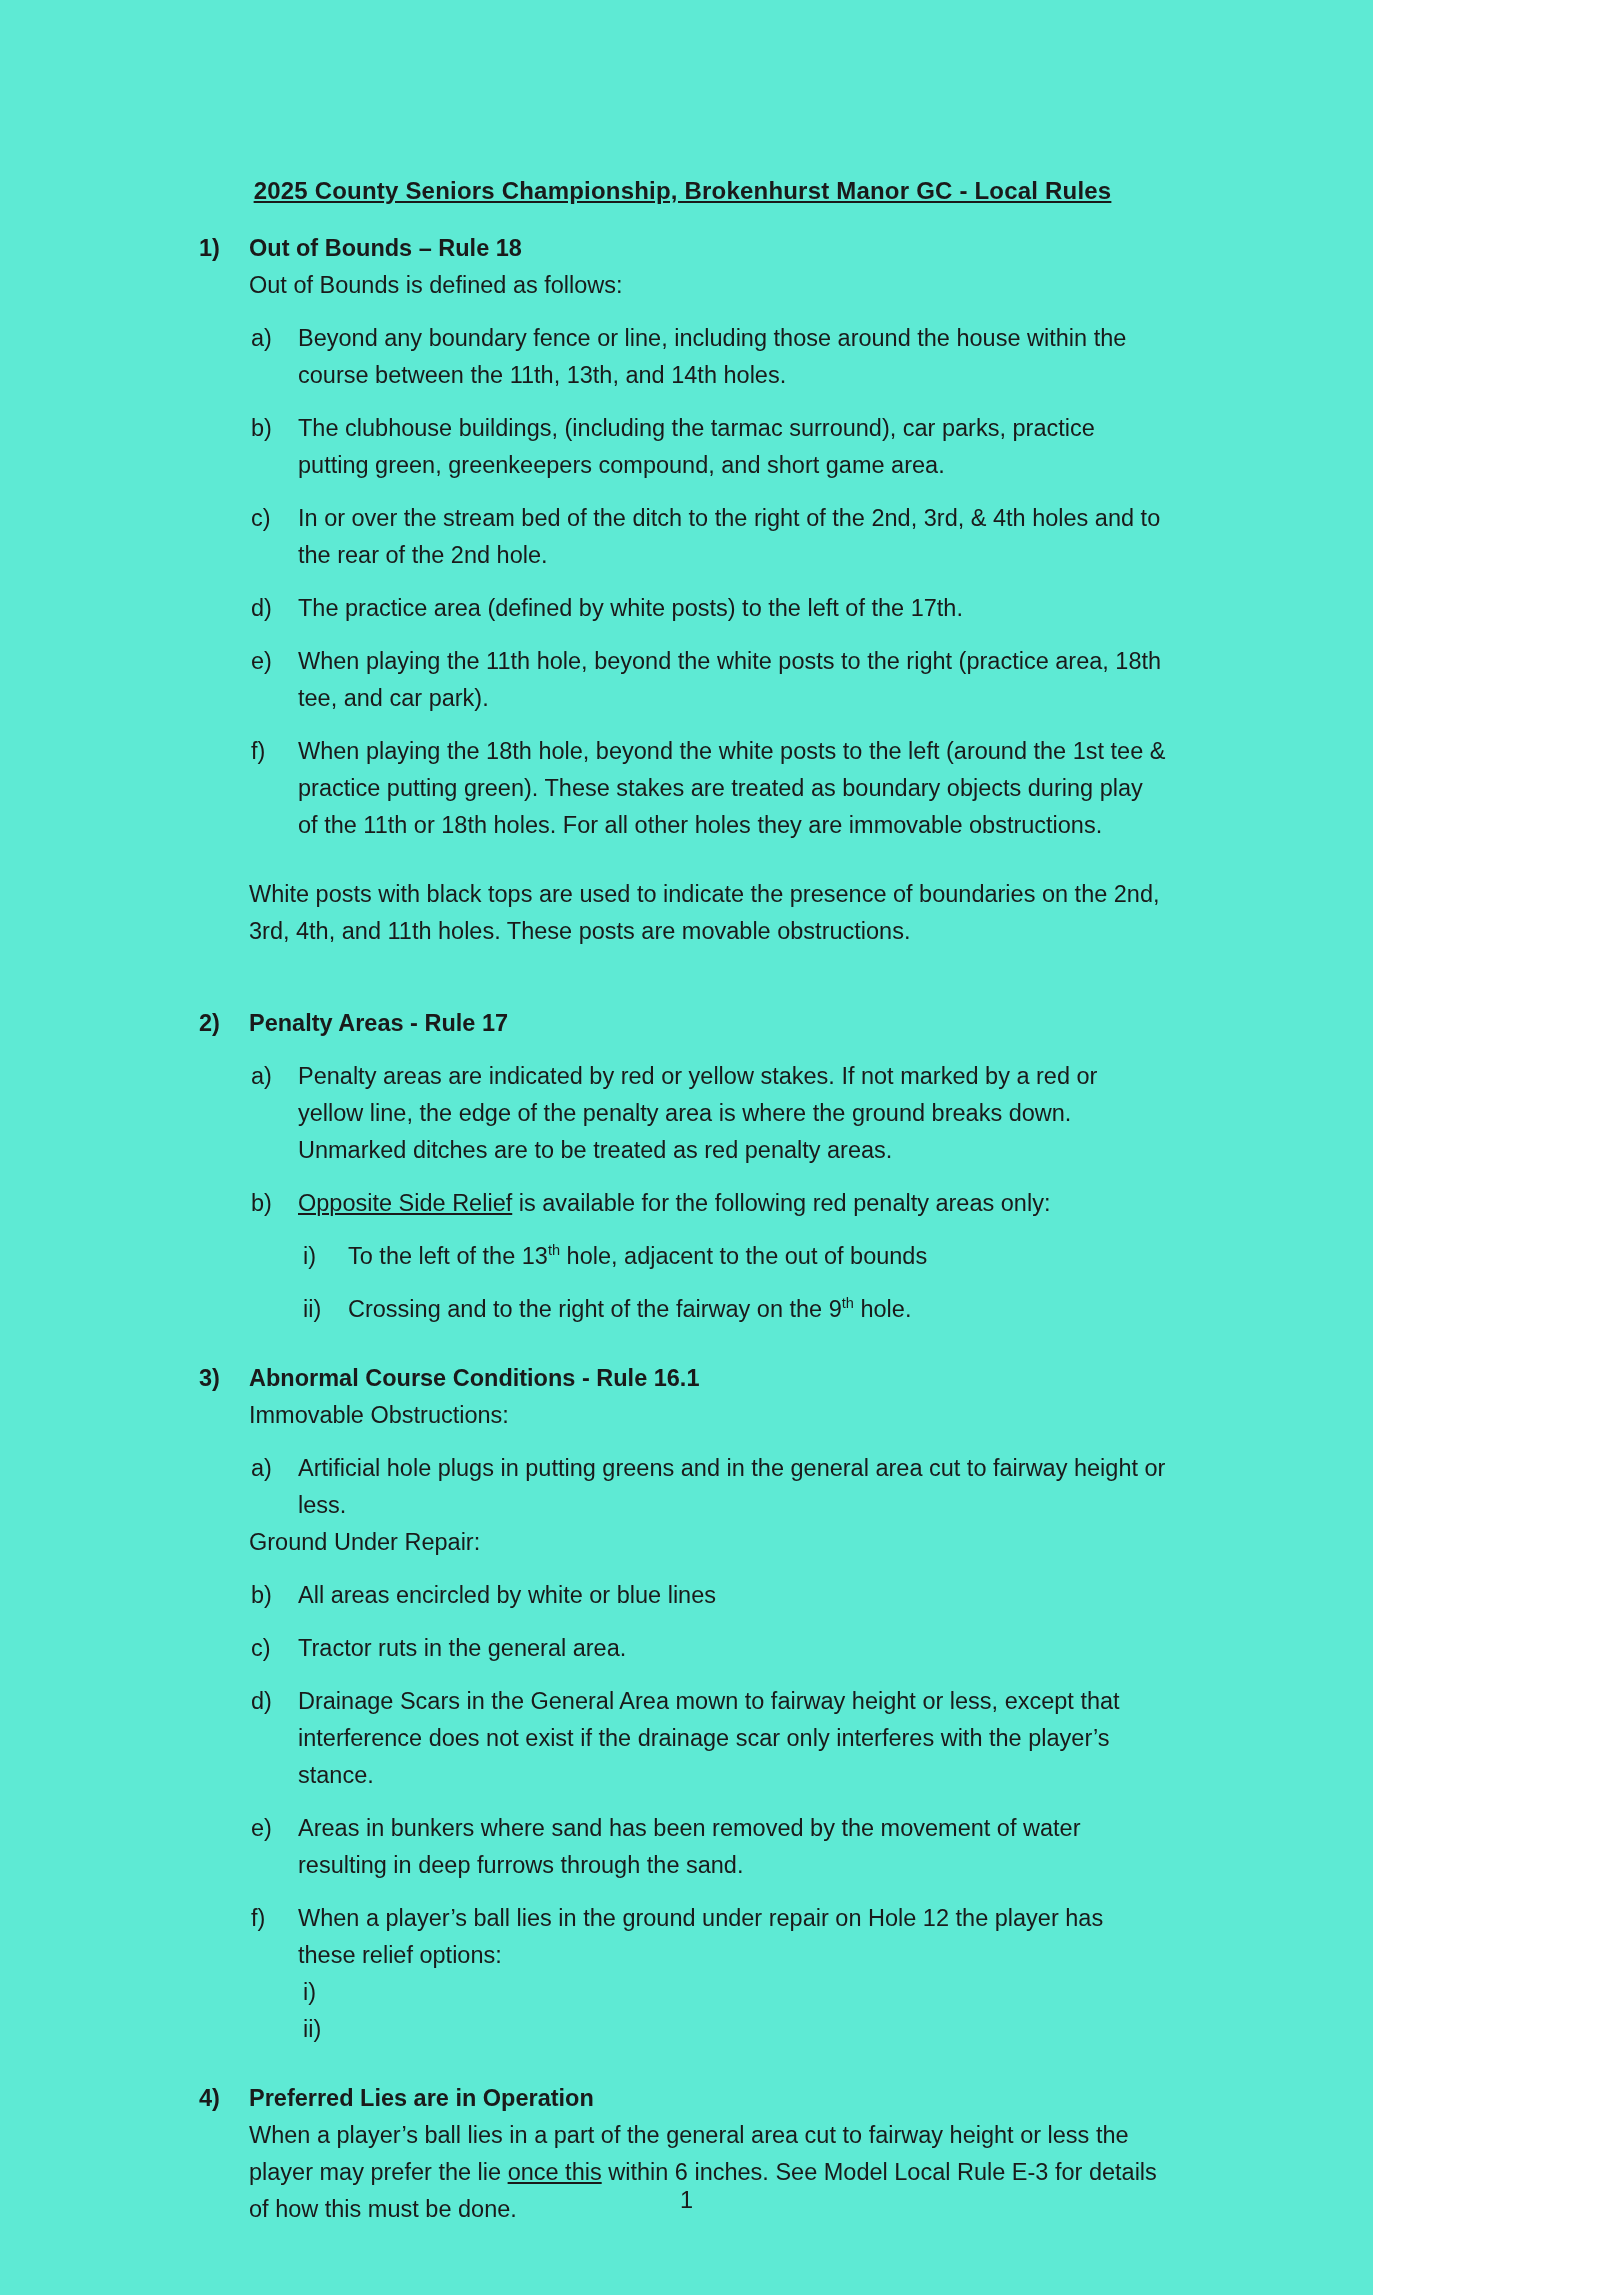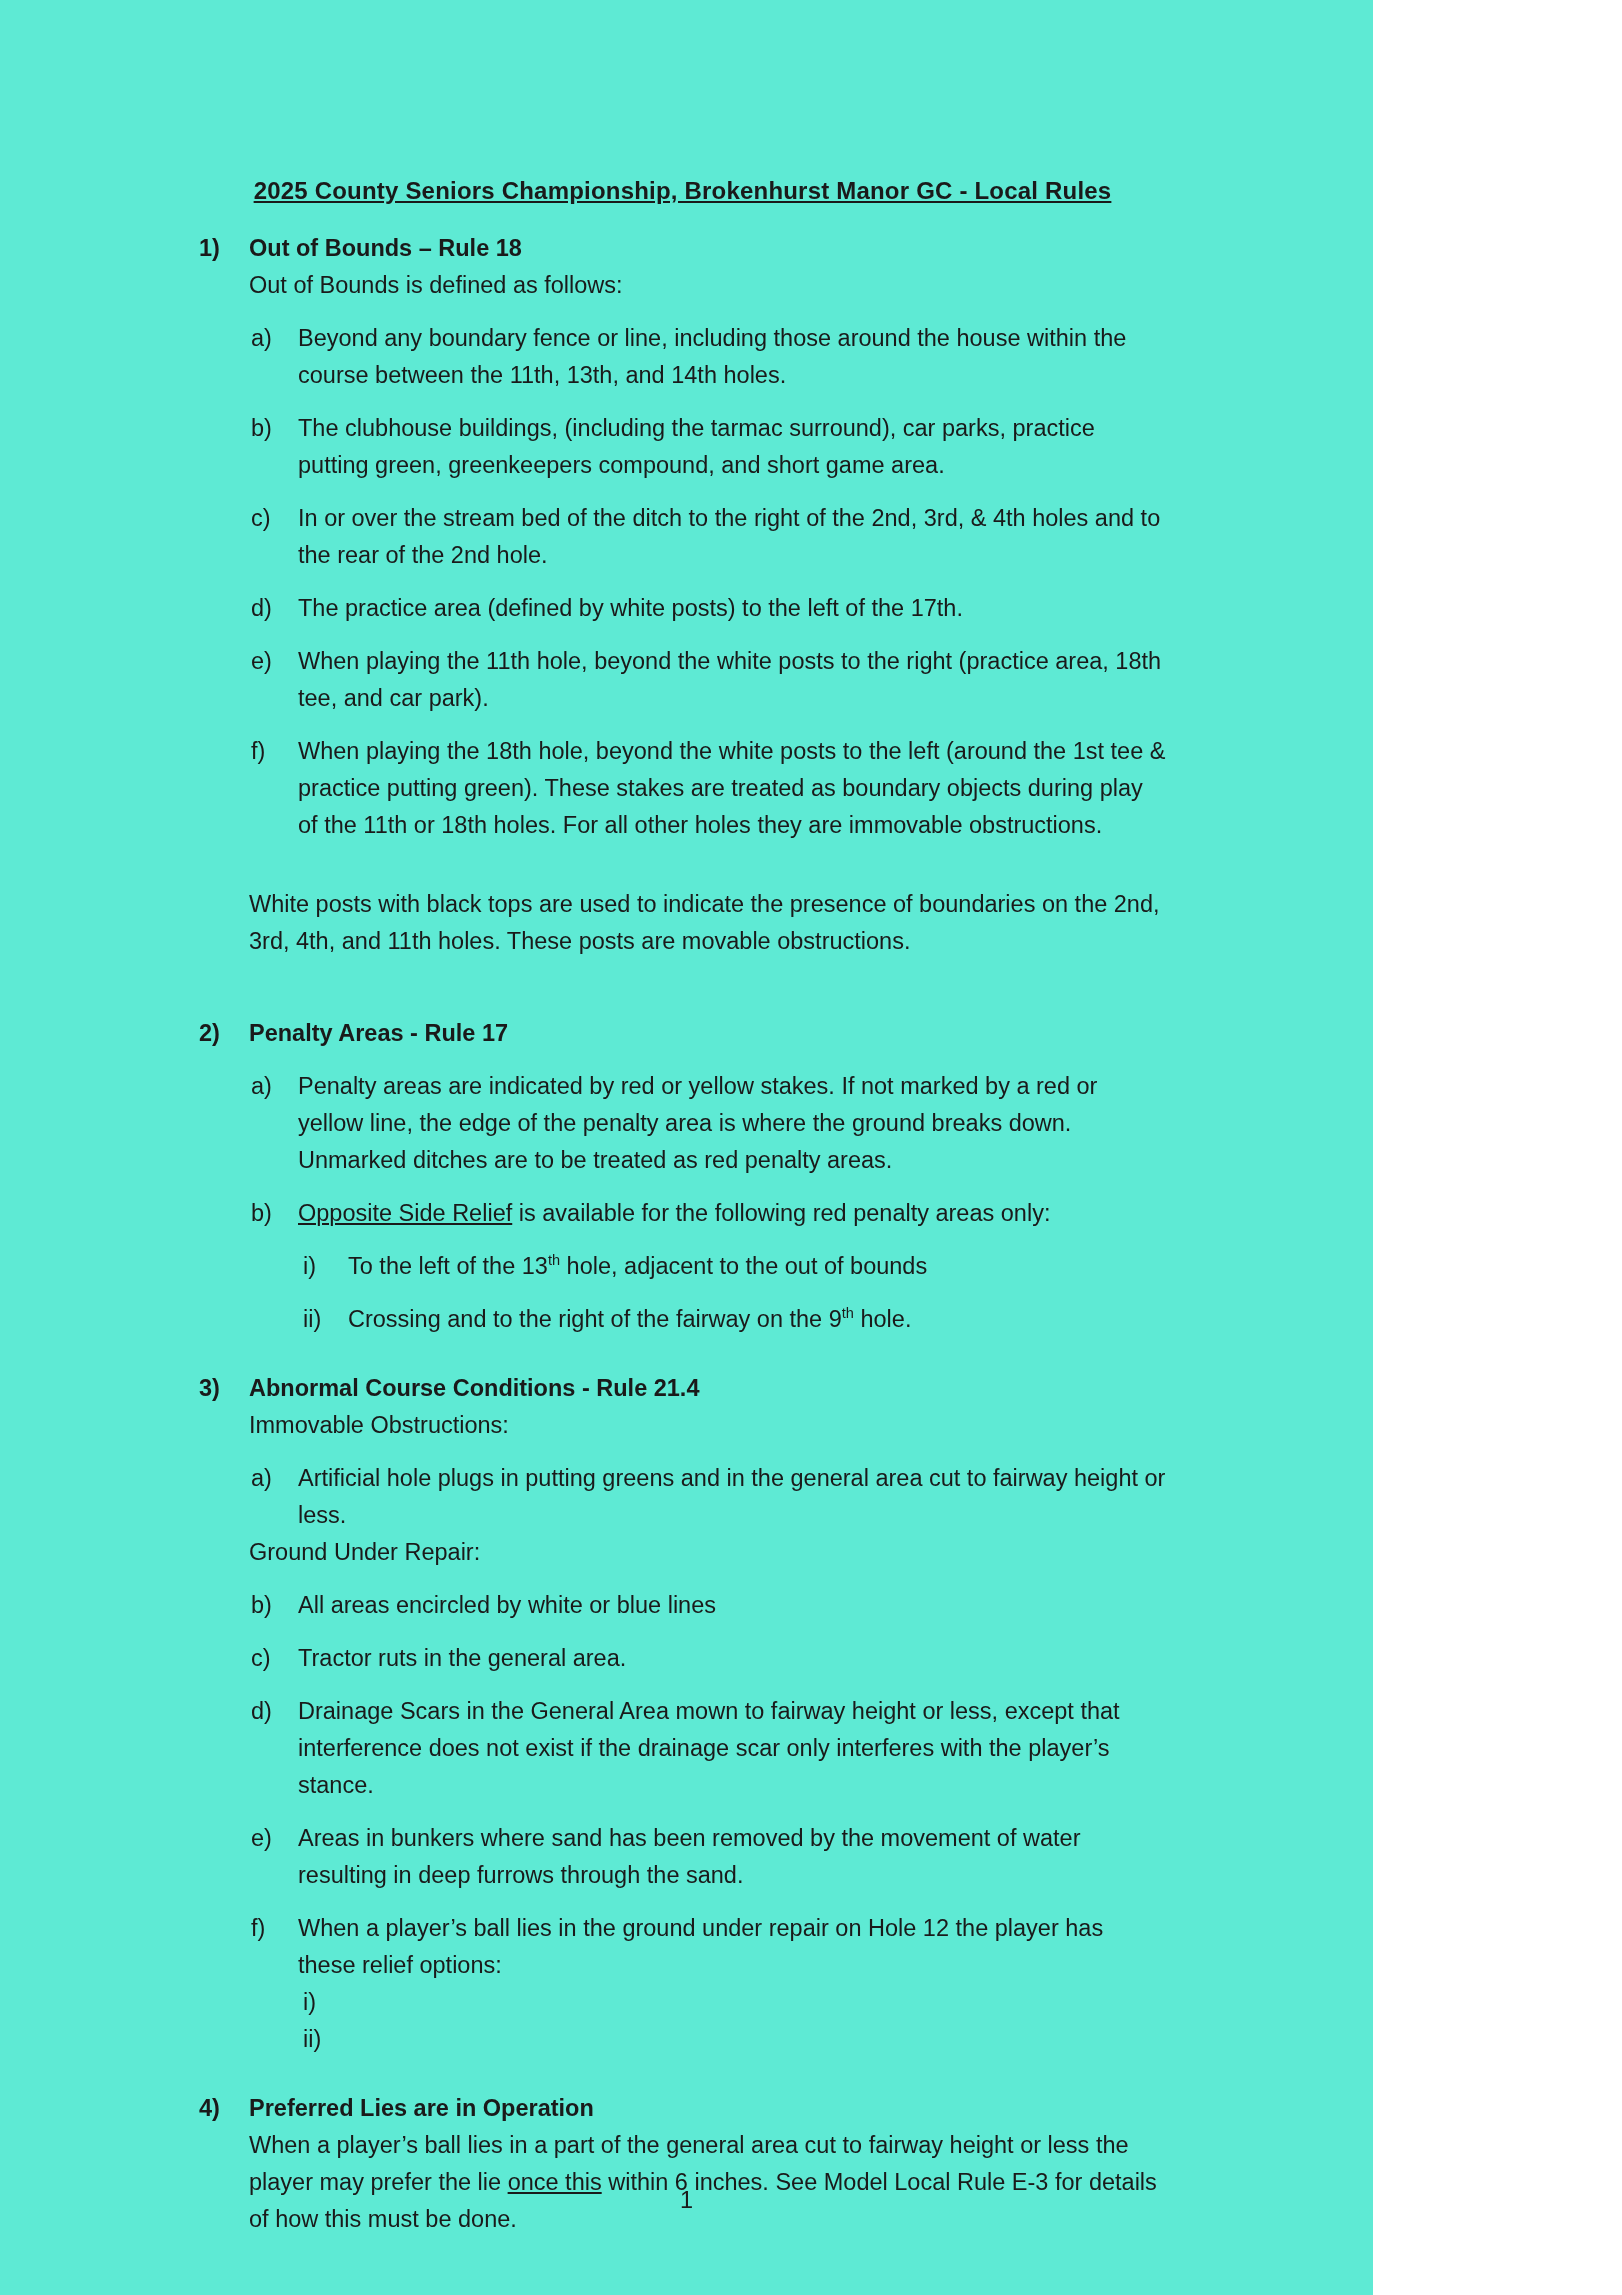--- a/index.html
+++ b/index.html
@@ -41,21 +41,21 @@
   .sections { display: block; }
   .section { margin-top: 32px; }
   .section:nth-child(1) { margin-top: 21px; }
   .section:nth-child(2) { margin-top: 55px; }
 
   .row { display: flex; align-items: baseline; }
   .head .label { flex: 0 0 50px; font-weight: 700; }
   .sec-title { font-weight: 700; flex: 1; }
 
   .para { margin-left: 50px; }
-  .gap-top { margin-top: 42px; }
+  .gap-top { margin-top: 32px; }
 
   .item { padding-left: 52px; }
   .item > .label { flex: 0 0 47px; }
   .subitem { padding-left: 104px; }
   .subitem > .label { flex: 0 0 45px; }
   .body { flex: 1; margin-top: 16px; }
 
   .u { text-decoration: underline; }
   sup {
     font-size: 0.62em;
@@ -132,21 +132,21 @@
             <span class="body"><span>To the left of the 13</span><sup>th</sup><span> hole, adjacent to the out of bounds</span></span>
           </div>
           <div class="row subitem">
             <span class="label">ii)</span>
             <span class="body"><span>Crossing and to the right of the fairway on the 9</span><sup>th</sup><span> hole.</span></span>
           </div>
         </section>
         <section class="section">
           <div class="row head">
             <span class="label">3)</span>
-            <span class="sec-title">Abnormal Course Conditions - Rule 21.4</span>
+            <span class="sec-title">Abnormal Course Conditions - Rule 16.1</span>
           </div>
           <div class="para"><span>Immovable Obstructions:</span></div>
           <div class="row item">
             <span class="label">a)</span>
             <span class="body"><span>Artificial hole plugs in putting greens and in the general area cut to fairway height or less.</span></span>
           </div>
           <div class="para"><span>Ground Under Repair:</span></div>
           <div class="row item">
             <span class="label">b)</span>
             <span class="body"><span>All areas encircled by white or blue lines</span></span>

